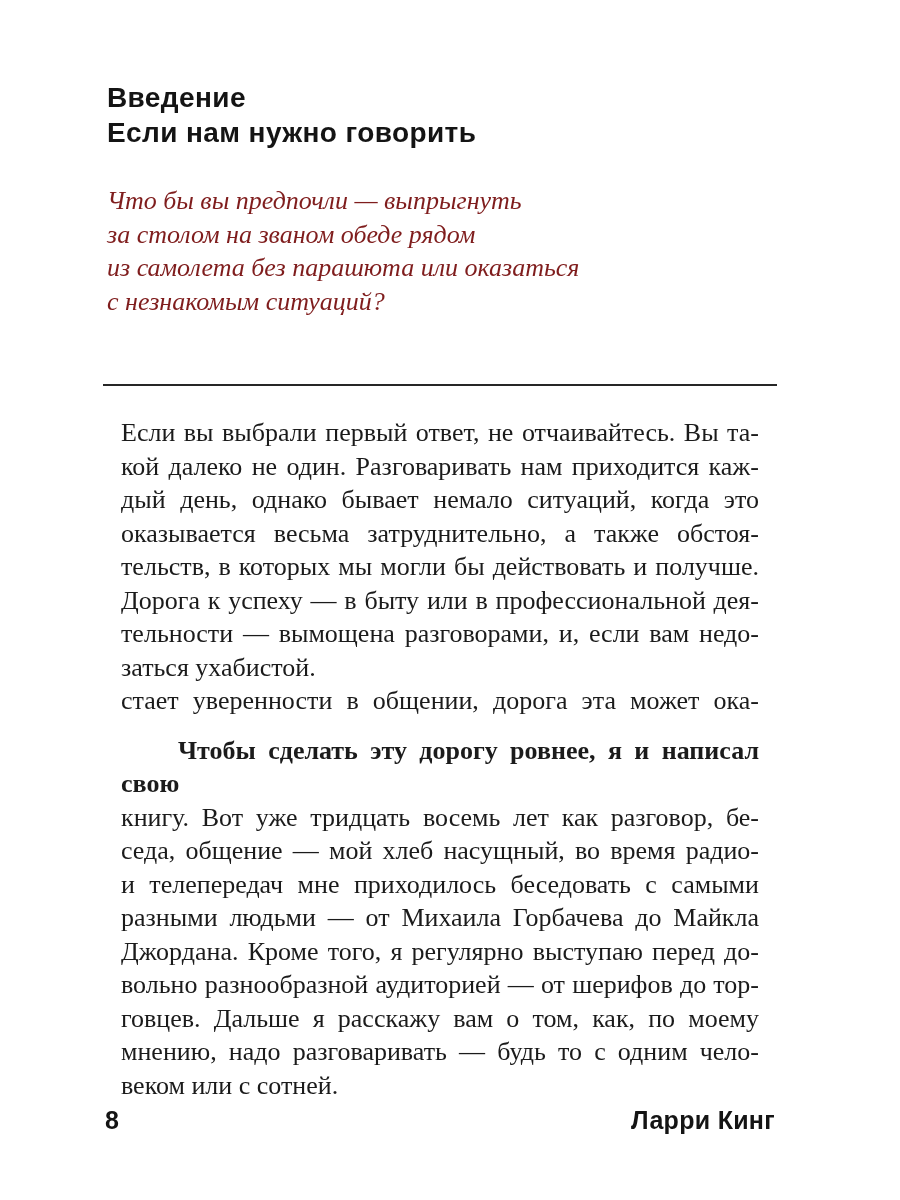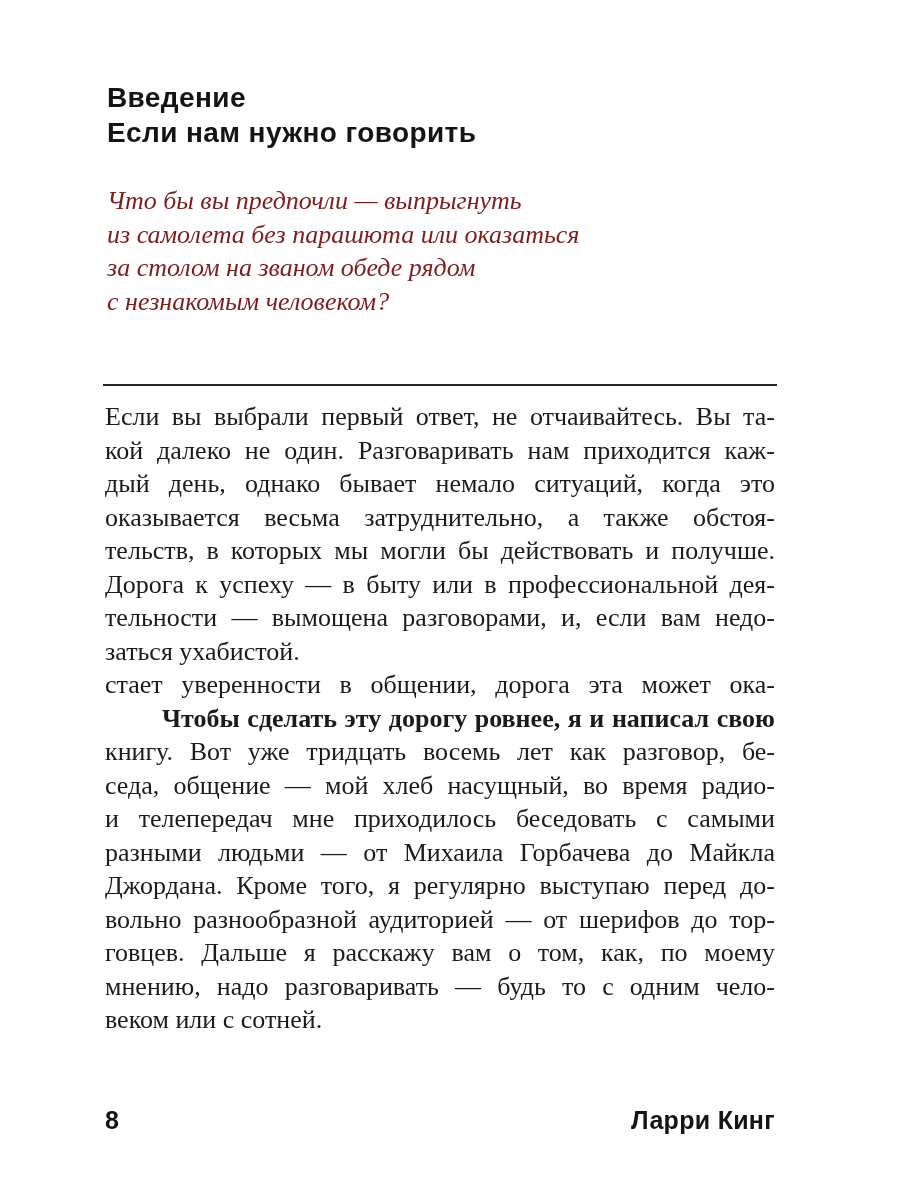--- a/index.html
+++ b/index.html
@@ -59,21 +59,21 @@
   .body-text {
     position: absolute;
     left: 105px;
     top: 400px;
     width: 670px;
     font-family: "Liberation Serif", serif;
     font-size: 26px;
     line-height: 33.5px;
     color: #1b1b1b;
   }
-  .para { margin: 0; padding: 0; }
+  .para { margin: 16px; padding: 0; }
   .line {
     display: block;
     text-align: justify;
     text-align-last: justify;
     white-space: normal;
   }
   .line.last {
     text-align: left;
     text-align-last: left;
   }
@@ -99,23 +99,23 @@
 
 <div class="page">
 
   <h1 class="title">
     <span class="title-line">Введение</span>
     <span class="title-line">Если нам нужно говорить</span>
   </h1>
 
   <div class="epigraph">
     <span class="epigraph-line">Что бы вы предпочли — выпрыгнуть</span>
+    <span class="epigraph-line">за столом на званом обеде рядом</span>
     <span class="epigraph-line">из самолета без парашюта или оказаться</span>
-    <span class="epigraph-line">за столом на званом обеде рядом</span>
-    <span class="epigraph-line">с незнакомым человеком?</span>
+    <span class="epigraph-line">с незнакомым ситуаций?</span>
   </div>
 
   <hr class="rule">
 
   <div class="body-text">
     <p class="para">
       <span class="line">Если вы выбрали первый ответ, не отчаивайтесь. Вы та-</span>
       <span class="line">кой далеко не один. Разговаривать нам приходится каж-</span>
       <span class="line">дый день, однако бывает немало ситуаций, когда это</span>
       <span class="line">оказывается весьма затруднительно, а также обстоя-</span>

